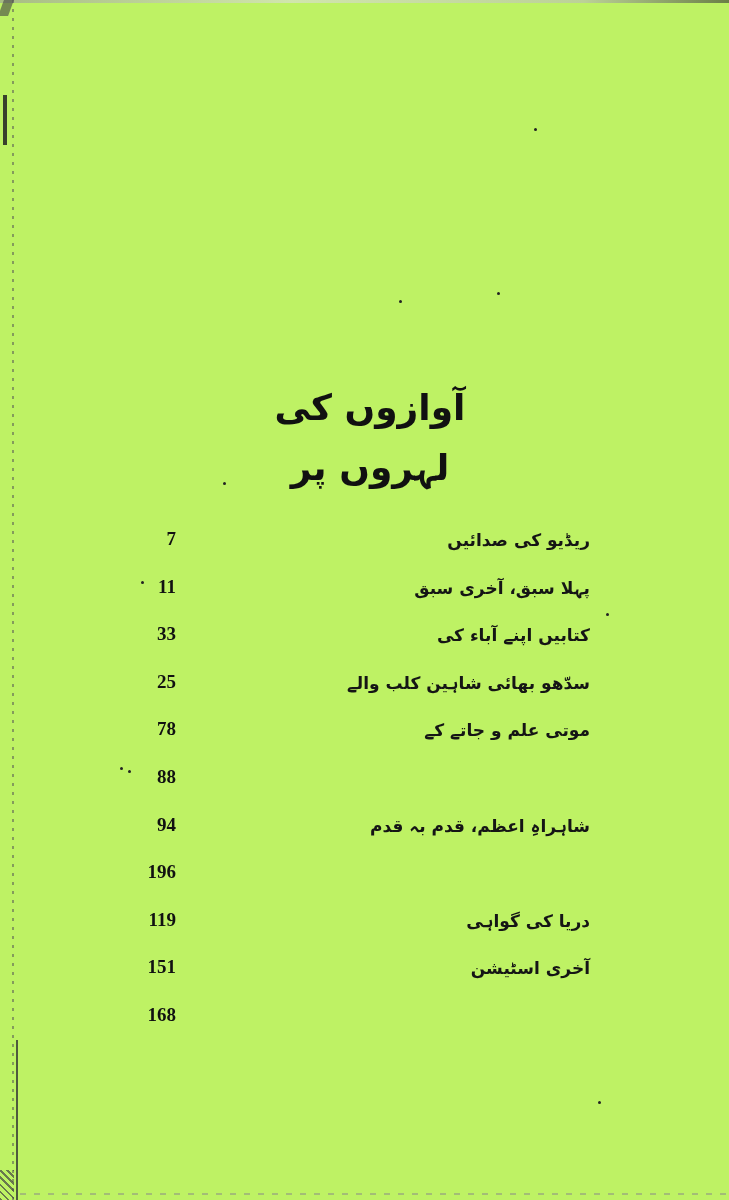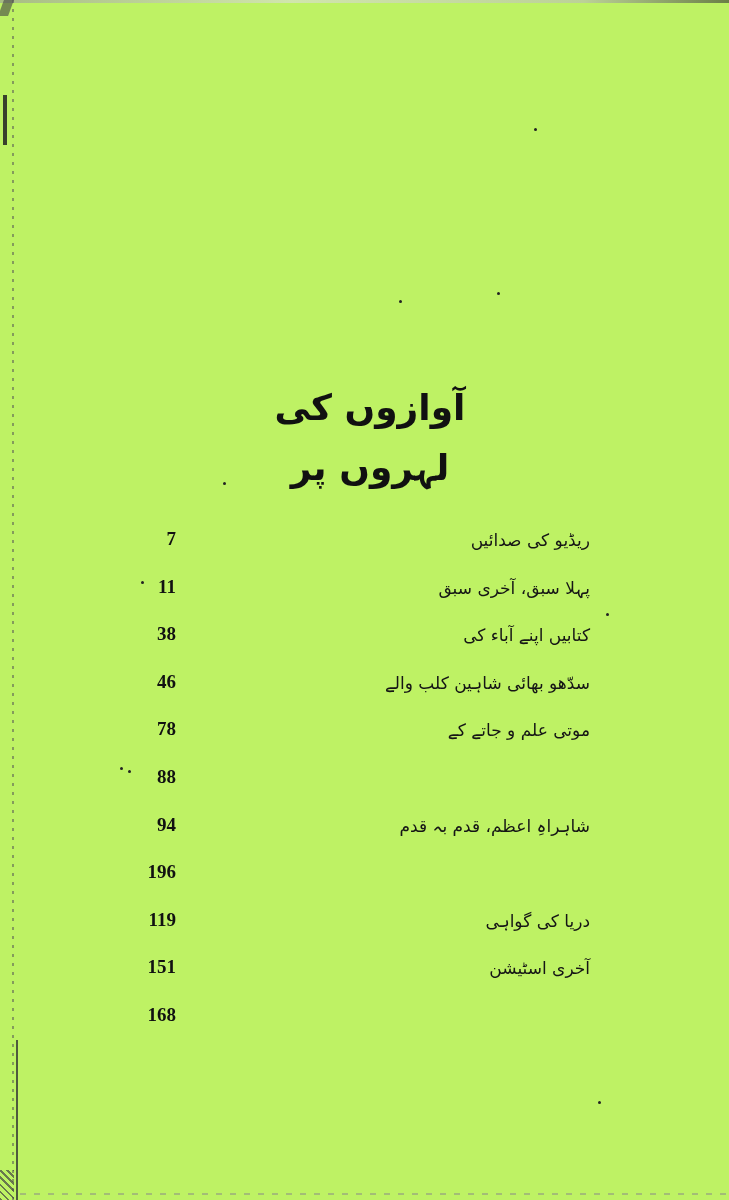--- a/index.html
+++ b/index.html
@@ -103,21 +103,21 @@
       display: block;
     }
     .toc-title {
       position: absolute;
       right: 0;
       top: 0;
       direction: rtl;
       text-align: left;
       font-family: "DejaVu Sans", sans-serif;
       font-size: 17px;
-      font-weight: normal;
+      font-weight: bold;
       line-height: 36px;
       white-space: nowrap;
       color: #151515;
     }
     .toc-page {
       position: absolute;
       left: 0;
       top: 2px;
       width: 36px;
       text-align: right;
@@ -157,25 +157,25 @@
     <div class="toc-row">
       <span class="toc-title">ریڈیو کی صدائیں</span>
       <span class="toc-page">7</span>
     </div>
     <div class="toc-row">
       <span class="toc-title">پہلا سبق، آخری سبق</span>
       <span class="toc-page">11</span>
     </div>
     <div class="toc-row">
       <span class="toc-title">کتابیں اپنے آباء کی</span>
-      <span class="toc-page">38</span>
+      <span class="toc-page">33</span>
     </div>
     <div class="toc-row">
       <span class="toc-title">سدّھو بھائی شاہین کلب والے</span>
-      <span class="toc-page">46</span>
+      <span class="toc-page">25</span>
     </div>
     <div class="toc-row">
       <span class="toc-title">موتی علم و جاتے کے</span>
       <span class="toc-page">78</span>
     </div>
     <div class="toc-row">
       <span class="toc-page">88</span>
     </div>
     <div class="toc-row">
       <span class="toc-title">شاہراہِ اعظم، قدم بہ قدم</span>

